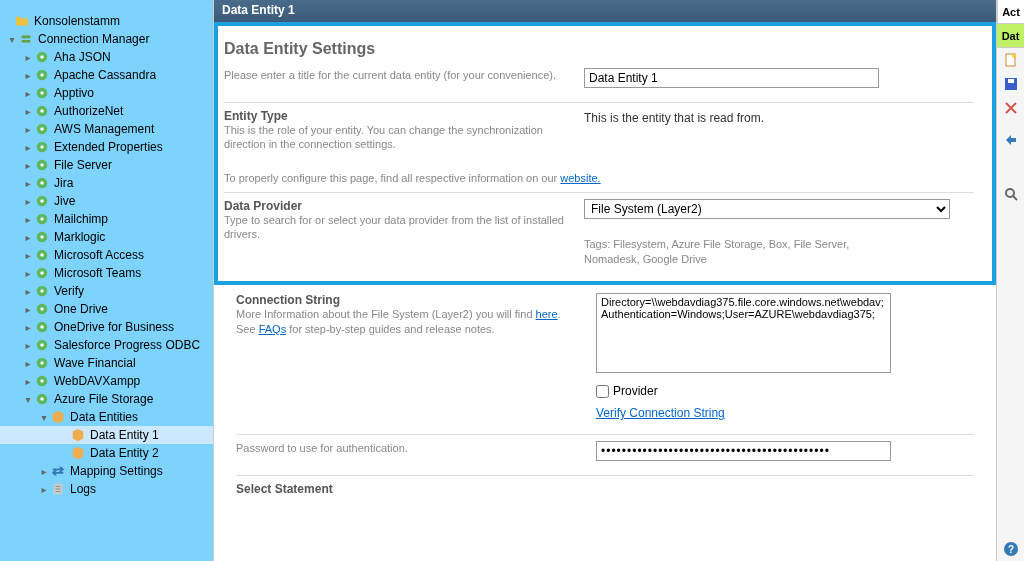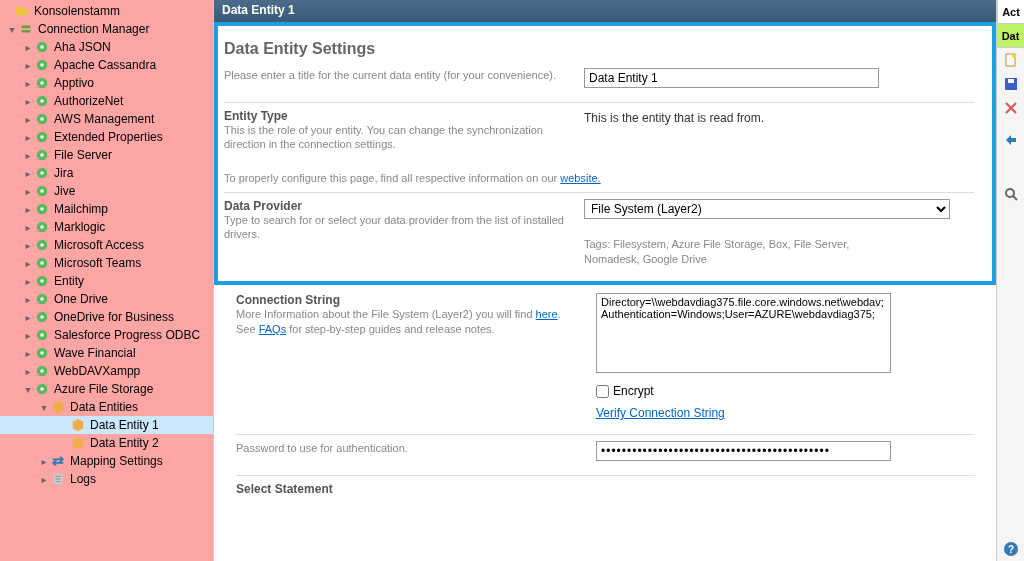--- a/index.html
+++ b/index.html
@@ -1,20 +1,20 @@
 <!DOCTYPE html>
 <html><head>
 <meta charset="utf-8">
 <style>
 * { box-sizing: border-box; margin: 0; padding: 0; }
 body { font-family: "Segoe UI", Tahoma, sans-serif; font-size: 12px; background: #fff; color: #000; overflow: hidden; }
 .container { display: flex; width: 1024px; height: 561px; }
 
 
-.tree-pane { width: 214px; height: 100%; border-right: 1px solid #ccc; overflow: auto; background: #fca5a5; padding-top: 2px; }
+.tree-pane { width: 214px; height: 100%; border-right: 1px solid #ccc; overflow: auto; background: #7dd3fc; padding-top: 12px; }
 .tree-node { display: flex; align-items: center; height: 18px; padding: 0 2px; cursor: default; white-space: nowrap; }
 .tree-node.selected { background: #cce8ff; }
 .expander { width: 12px; text-align: center; color: #666; font-size: 10px; }
 .folder-icon, .conn-icon, .leaf-icon, .gear-icon { width: 16px; height: 16px; display: inline-flex; align-items: center; justify-content: center; margin-right: 2px; }
 .folder-icon svg, .conn-icon svg, .leaf-icon svg, .gear-icon svg { width: 14px; height: 14px; }
 .tree-label { padding-left: 2px; }
 
 
 .main-pane { flex: 1; display: flex; flex-direction: column; height: 100%; }
 .title-bar { height: 22px; background: linear-gradient(#4a6b8a, #3a5a78); color: #fff; font-weight: bold; padding: 3px 8px; font-size: 12px; }
@@ -210,21 +210,21 @@
           <span class="tree-label">Microsoft Teams</span>
         </div>
         <div class="tree-node" style="padding-left: 22px;">
           <span class="expander">▸</span>
           <span class="gear-icon">
             <svg viewBox="0 0 16 16">
               <circle class="green-gear" cx="8" cy="8" r="6"></circle>
               <circle fill="#fff" cx="8" cy="8" r="2"></circle>
             </svg>
           </span>
-          <span class="tree-label">Entity</span>
+          <span class="tree-label">Verify</span>
         </div>
         <div class="tree-node" style="padding-left: 22px;">
           <span class="expander">▸</span>
           <span class="gear-icon">
             <svg viewBox="0 0 16 16">
               <circle class="green-gear" cx="8" cy="8" r="6"></circle>
               <circle fill="#fff" cx="8" cy="8" r="2"></circle>
             </svg>
           </span>
           <span class="tree-label">One Drive</span>
@@ -379,21 +379,21 @@
           <div class="section-left">
             <div class="field-title">Connection String</div>
             <div class="field-desc">
               <span>More Information about the File System (Layer2) you will find </span><a href="#">here</a><span>. See </span><a href="#">FAQs</a><span> for step-by-step guides and release notes.</span>
             </div>
           </div>
           <div class="section-right">
             <textarea class="conn" style="">Directory=\\webdavdiag375.file.core.windows.net\webdav;Authentication=Windows;User=AZURE\webdavdiag375;</textarea>
             <div class="encrypt-row">
               <input type="checkbox" style="">
-              <span>Encrypt</span>
+              <span>Provider</span>
             </div>
             <span class="verify-link">Verify Connection String</span>
           </div>
         </div>
 
         <div class="section-row">
           <div class="section-left">
             <div class="field-desc">Password to use for authentication.</div>
           </div>
           <div class="section-right">

